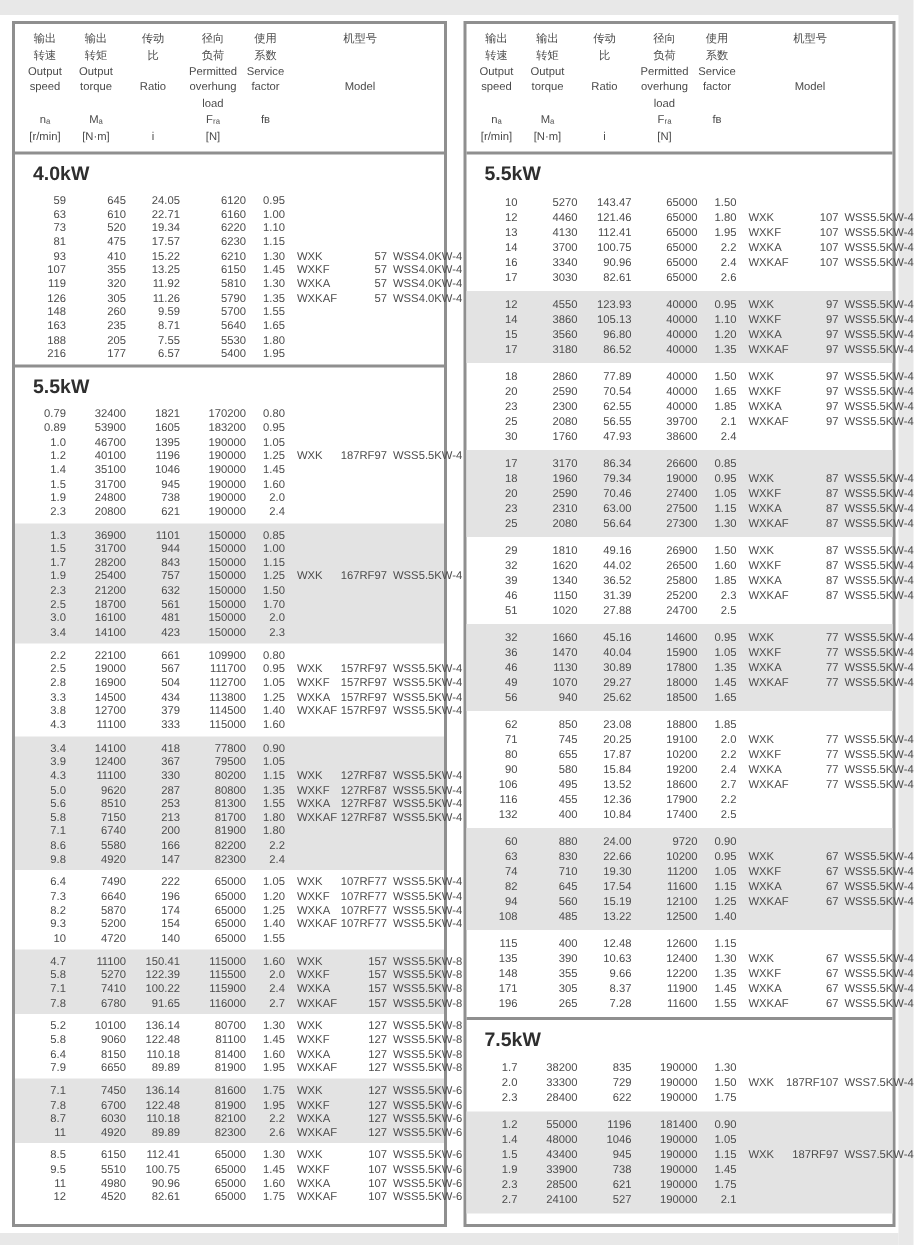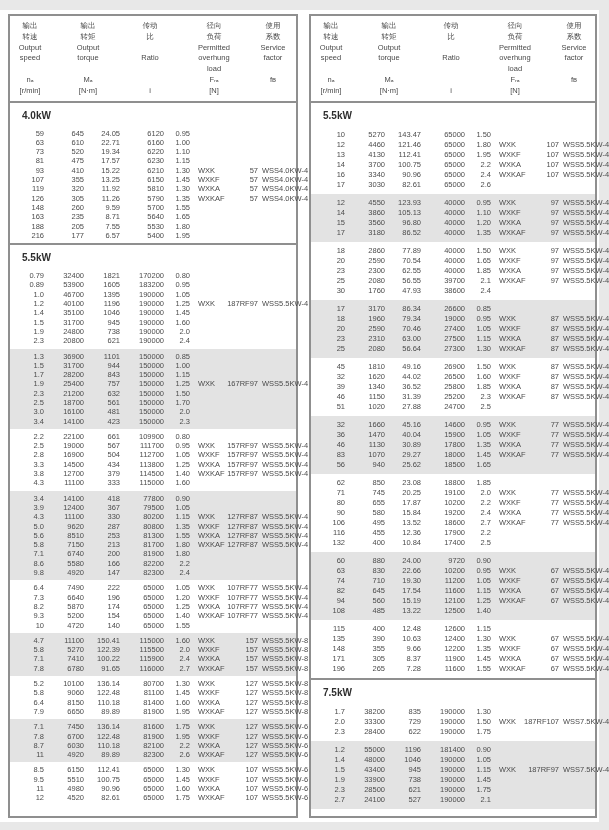--- a/index.html
+++ b/index.html
@@ -14,28 +14,28 @@
 
   .box{
     position:absolute;top:14px;height:804px;background:#ffffff;
     border:2px solid #8f8f8f;box-sizing:border-box;color:#4c4c4c;
   }
   .t-left{left:8px;width:290px;--rh:9.3px;--gp:3px;}
   .t-right{left:309px;width:288px;--rh:10px;--gp:4px;}
 
   .thead{
     display:grid;grid-template-columns:28px 40px 36px 44px 26px 1fr;
-    padding:5px 6px 4px 6px;border-bottom:2px solid #8f8f8f;gap:24px;
+    padding:5px 6px 4px 6px;border-bottom:2px solid #8f8f8f;
   }
   .hcell{text-align:center;}
   .hline{font-size:7.5px;line-height:10.8px;min-height:10.8px;white-space:nowrap;color:#4a4a4a;}
 
   .spec-section + .spec-section{border-top:2px solid #8f8f8f;}
   .sec-title{
-    font-size:10px;font-weight:600;color:#2e2e2e;
+    font-size:13px;font-weight:600;color:#2e2e2e;
     padding:6px 0 3px 12px;line-height:14px;
   }
   .group{padding:var(--gp) 6px;}
   .group.shaded{background:#e3e3e3;}
   .row{display:grid;grid-template-columns:28px 40px 36px 44px 26px 1fr;line-height:var(--rh);}
   .cell{font-size:7.5px;text-align:right;white-space:nowrap;}
   .mcell{display:flex;font-size:7.5px;padding-left:8px;white-space:nowrap;line-height:var(--rh);}
   .m1{width:24px;text-align:left;}
   .m2{width:36px;text-align:right;margin-right:4px;}
   .m3{flex:1;text-align:left;}
@@ -1065,21 +1065,21 @@
           <div class="cell">1.30</div>
           <div class="mcell">
             <div class="m1">WXKAF</div>
             <div class="m2">87</div>
             <div class="m3">WSS5.5KW-4</div>
           </div>
         </div>
       </div>
       <div class="group">
         <div class="row">
-          <div class="cell">45</div>
+          <div class="cell">29</div>
           <div class="cell">1810</div>
           <div class="cell">49.16</div>
           <div class="cell">26900</div>
           <div class="cell">1.50</div>
           <div class="mcell">
             <div class="m1">WXK</div>
             <div class="m2">87</div>
             <div class="m3">WSS5.5KW-4</div>
           </div>
         </div>
@@ -1159,21 +1159,21 @@
           <div class="cell">30.89</div>
           <div class="cell">17800</div>
           <div class="cell">1.35</div>
           <div class="mcell">
             <div class="m1">WXKA</div>
             <div class="m2">77</div>
             <div class="m3">WSS5.5KW-4</div>
           </div>
         </div>
         <div class="row">
-          <div class="cell">83</div>
+          <div class="cell">49</div>
           <div class="cell">1070</div>
           <div class="cell">29.27</div>
           <div class="cell">18000</div>
           <div class="cell">1.45</div>
           <div class="mcell">
             <div class="m1">WXKAF</div>
             <div class="m2">77</div>
             <div class="m3">WSS5.5KW-4</div>
           </div>
         </div>

